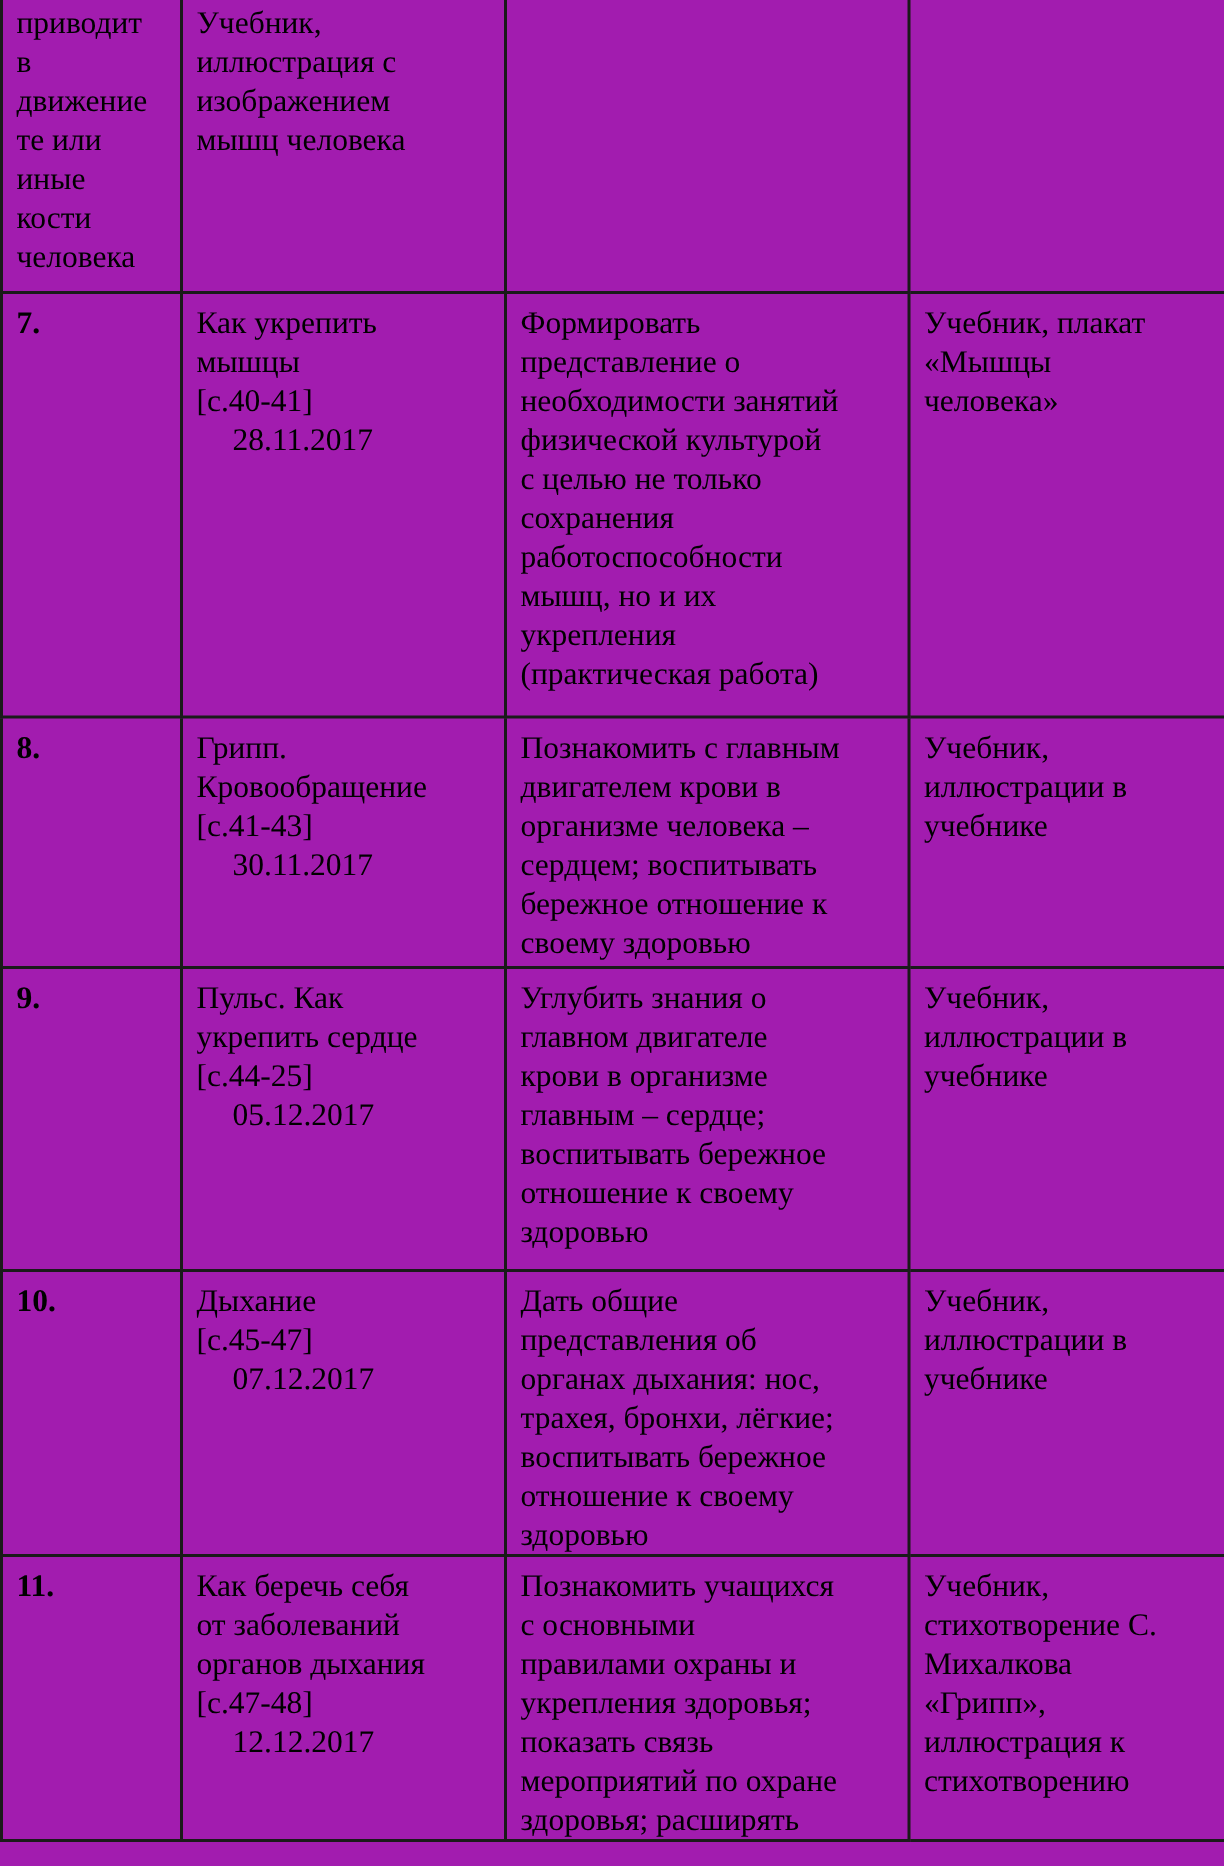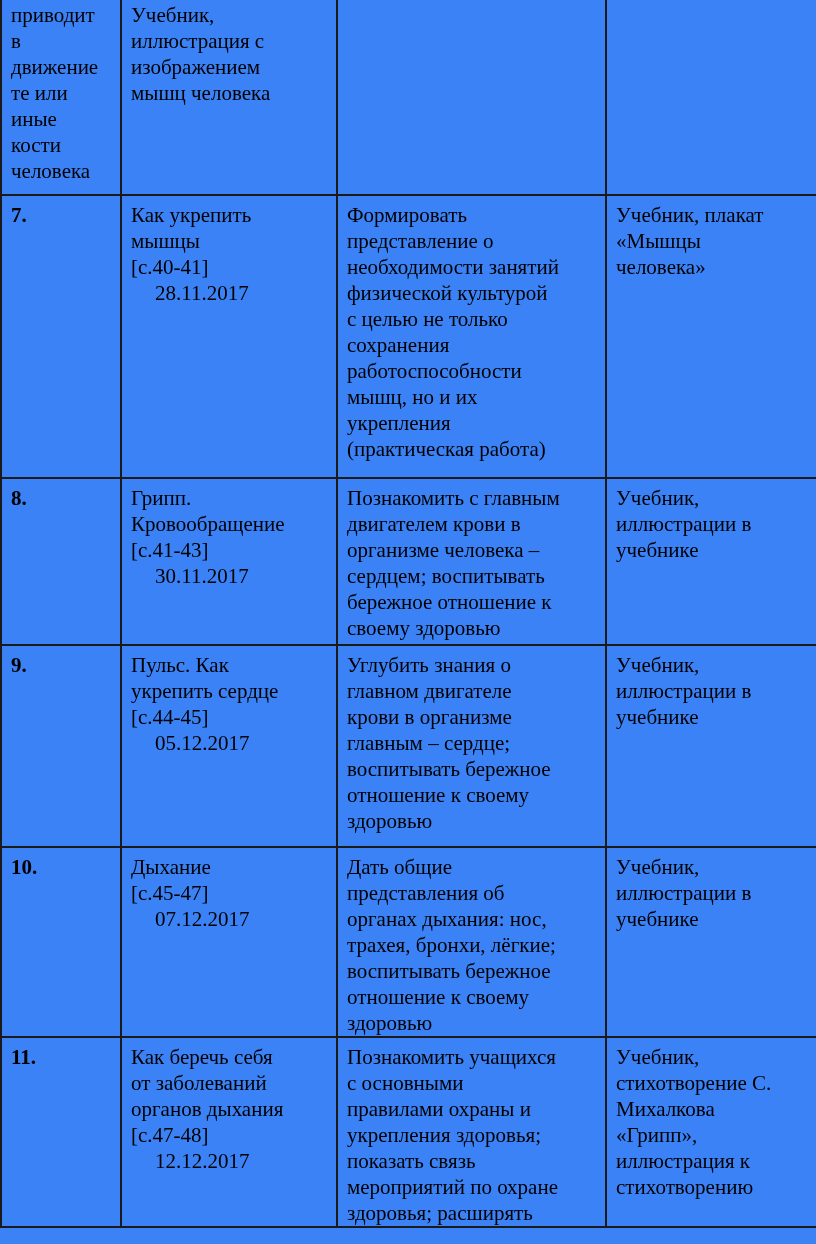--- a/index.html
+++ b/index.html
@@ -4,21 +4,21 @@
 <style>
   html, body {
     margin: 0;
     padding: 0;
     background: #ffffff;
   }
   .page {
     position: relative;
     width: 816px;
     height: 1244px;
-    background: #3b82f6;
+    background: #a21caf;
     overflow: hidden;
     font-family: "Liberation Serif", "DejaVu Serif", serif;
     font-size: 21px;
     line-height: 26px;
     color: #000000;
   }
   table.lesson-table {
     border-collapse: collapse;
     table-layout: fixed;
     width: 816px;
@@ -128,21 +128,21 @@
         </td>
       </tr>
 
       <tr style="height:202px">
         <td class="col-num">
           <div class="cell-text">9.</div>
         </td>
         <td>
           <div class="cell-text">Пульс. Как
 укрепить сердце</div>
-          <div class="cell-text">[с.44-45]</div>
+          <div class="cell-text">[с.44-25]</div>
           <div class="cell-text lesson-date">05.12.2017</div>
         </td>
         <td>
           <div class="cell-text">Углубить знания о
 главном двигателе
 крови в организме
 главным – сердце;
 воспитывать бережное
 отношение к своему
 здоровью</div>

